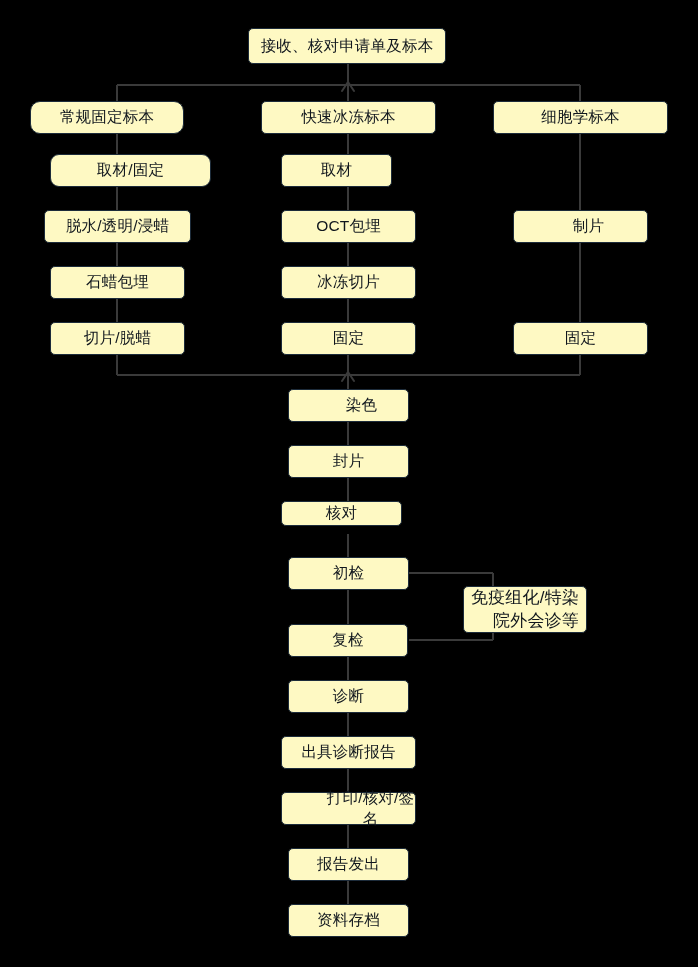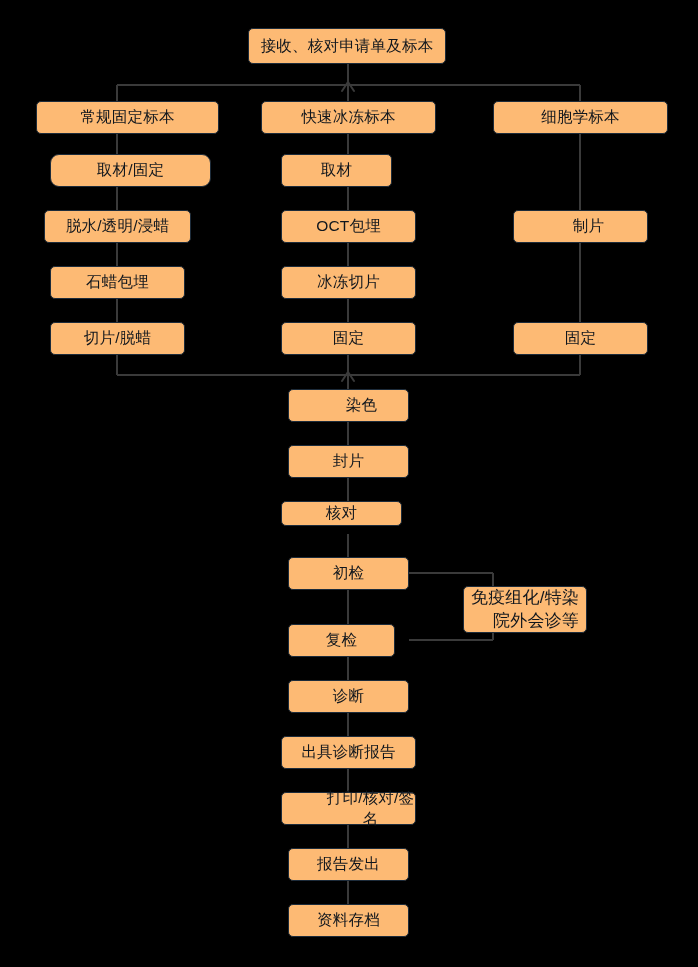--- a/index.html
+++ b/index.html
@@ -26,21 +26,21 @@
     position: absolute;
     left: 0;
     top: 0;
     width: 698px;
     height: 967px;
     pointer-events: none;
   }
   .node {
     position: absolute;
     box-sizing: border-box;
-    background: #fdba74;
+    background: #fef9c3;
     border: 1.6px solid #1c2b3a;
     border-radius: 5px;
     display: flex;
     align-items: center;
     justify-content: center;
     text-align: center;
     color: #10161d;
     font-size: 15.5px;
     line-height: 1.32;
     letter-spacing: 0.2px;
@@ -100,21 +100,21 @@
 
       <path d="M 409 573 L 493 573"></path>
       <path d="M 493 573 L 493 640"></path>
       <path d="M 493 640 L 409 640"></path>
 
     </g>
   </svg>
 
   <div class="node" style="left:248px; top:28px; width:198px; height:36px;">接收、核对申请单及标本</div>
 
-  <div class="node" style="left:36px; top:101px; width:183px; height:33px;">常规固定标本</div>
+  <div class="node" style="left:30px; top:101px; width:154px; height:33px;border-radius:10px;">常规固定标本</div>
   <div class="node" style="left:261px; top:101px; width:175px; height:33px;">快速冰冻标本</div>
   <div class="node" style="left:493px; top:101px; width:175px; height:33px;">细胞学标本</div>
 
   <div class="node" style="left:50px; top:154px; width:161px; height:33px;border-radius:9px;">取材/固定</div>
   <div class="node" style="left:44px; top:210px; width:147px; height:33px;">脱水/透明/浸蜡</div>
   <div class="node" style="left:50px; top:266px; width:135px; height:33px;">石蜡包埋</div>
   <div class="node" style="left:50px; top:322px; width:135px; height:33px;">切片/脱蜡</div>
 
   <div class="node" style="left:281px; top:154px; width:111px; height:33px;">取材</div>
   <div class="node" style="left:281px; top:210px; width:135px; height:33px;">OCT包埋</div>
@@ -125,20 +125,20 @@
   <div class="node" style="left:513px; top:322px; width:135px; height:33px;">固定</div>
 
   <div class="node" style="left:288px; top:389px; width:121px; height:33px;padding-left:26px;">染色</div>
   <div class="node" style="left:288px; top:445px; width:121px; height:33px;">封片</div>
   <div class="node" style="left:281px; top:501px; width:121px; height:25px;">核对</div>
   <div class="node" style="left:288px; top:557px; width:121px; height:33px;">初检</div>
 
   <div class="node two-line" style="left:463px; top:586px; width:124px; height:47px;">免疫组化/特染
 院外会诊等</div>
 
-  <div class="node" style="left:288px; top:624px; width:107px; height:33px;">复检</div>
+  <div class="node" style="left:288px; top:624px; width:120px; height:33px;">复检</div>
   <div class="node" style="left:288px; top:680px; width:121px; height:33px;">诊断</div>
   <div class="node" style="left:281px; top:736px; width:135px; height:33px;text-align:center;">出具诊断报告</div>
   <div class="node" style="left:281px; top:792px; width:135px; height:33px;padding-left:44px;">打印/核对/签名</div>
   <div class="node" style="left:288px; top:848px; width:121px; height:33px;">报告发出</div>
   <div class="node" style="left:288px; top:904px; width:121px; height:33px;">资料存档</div>
 
 </div>
 
 </body></html>

